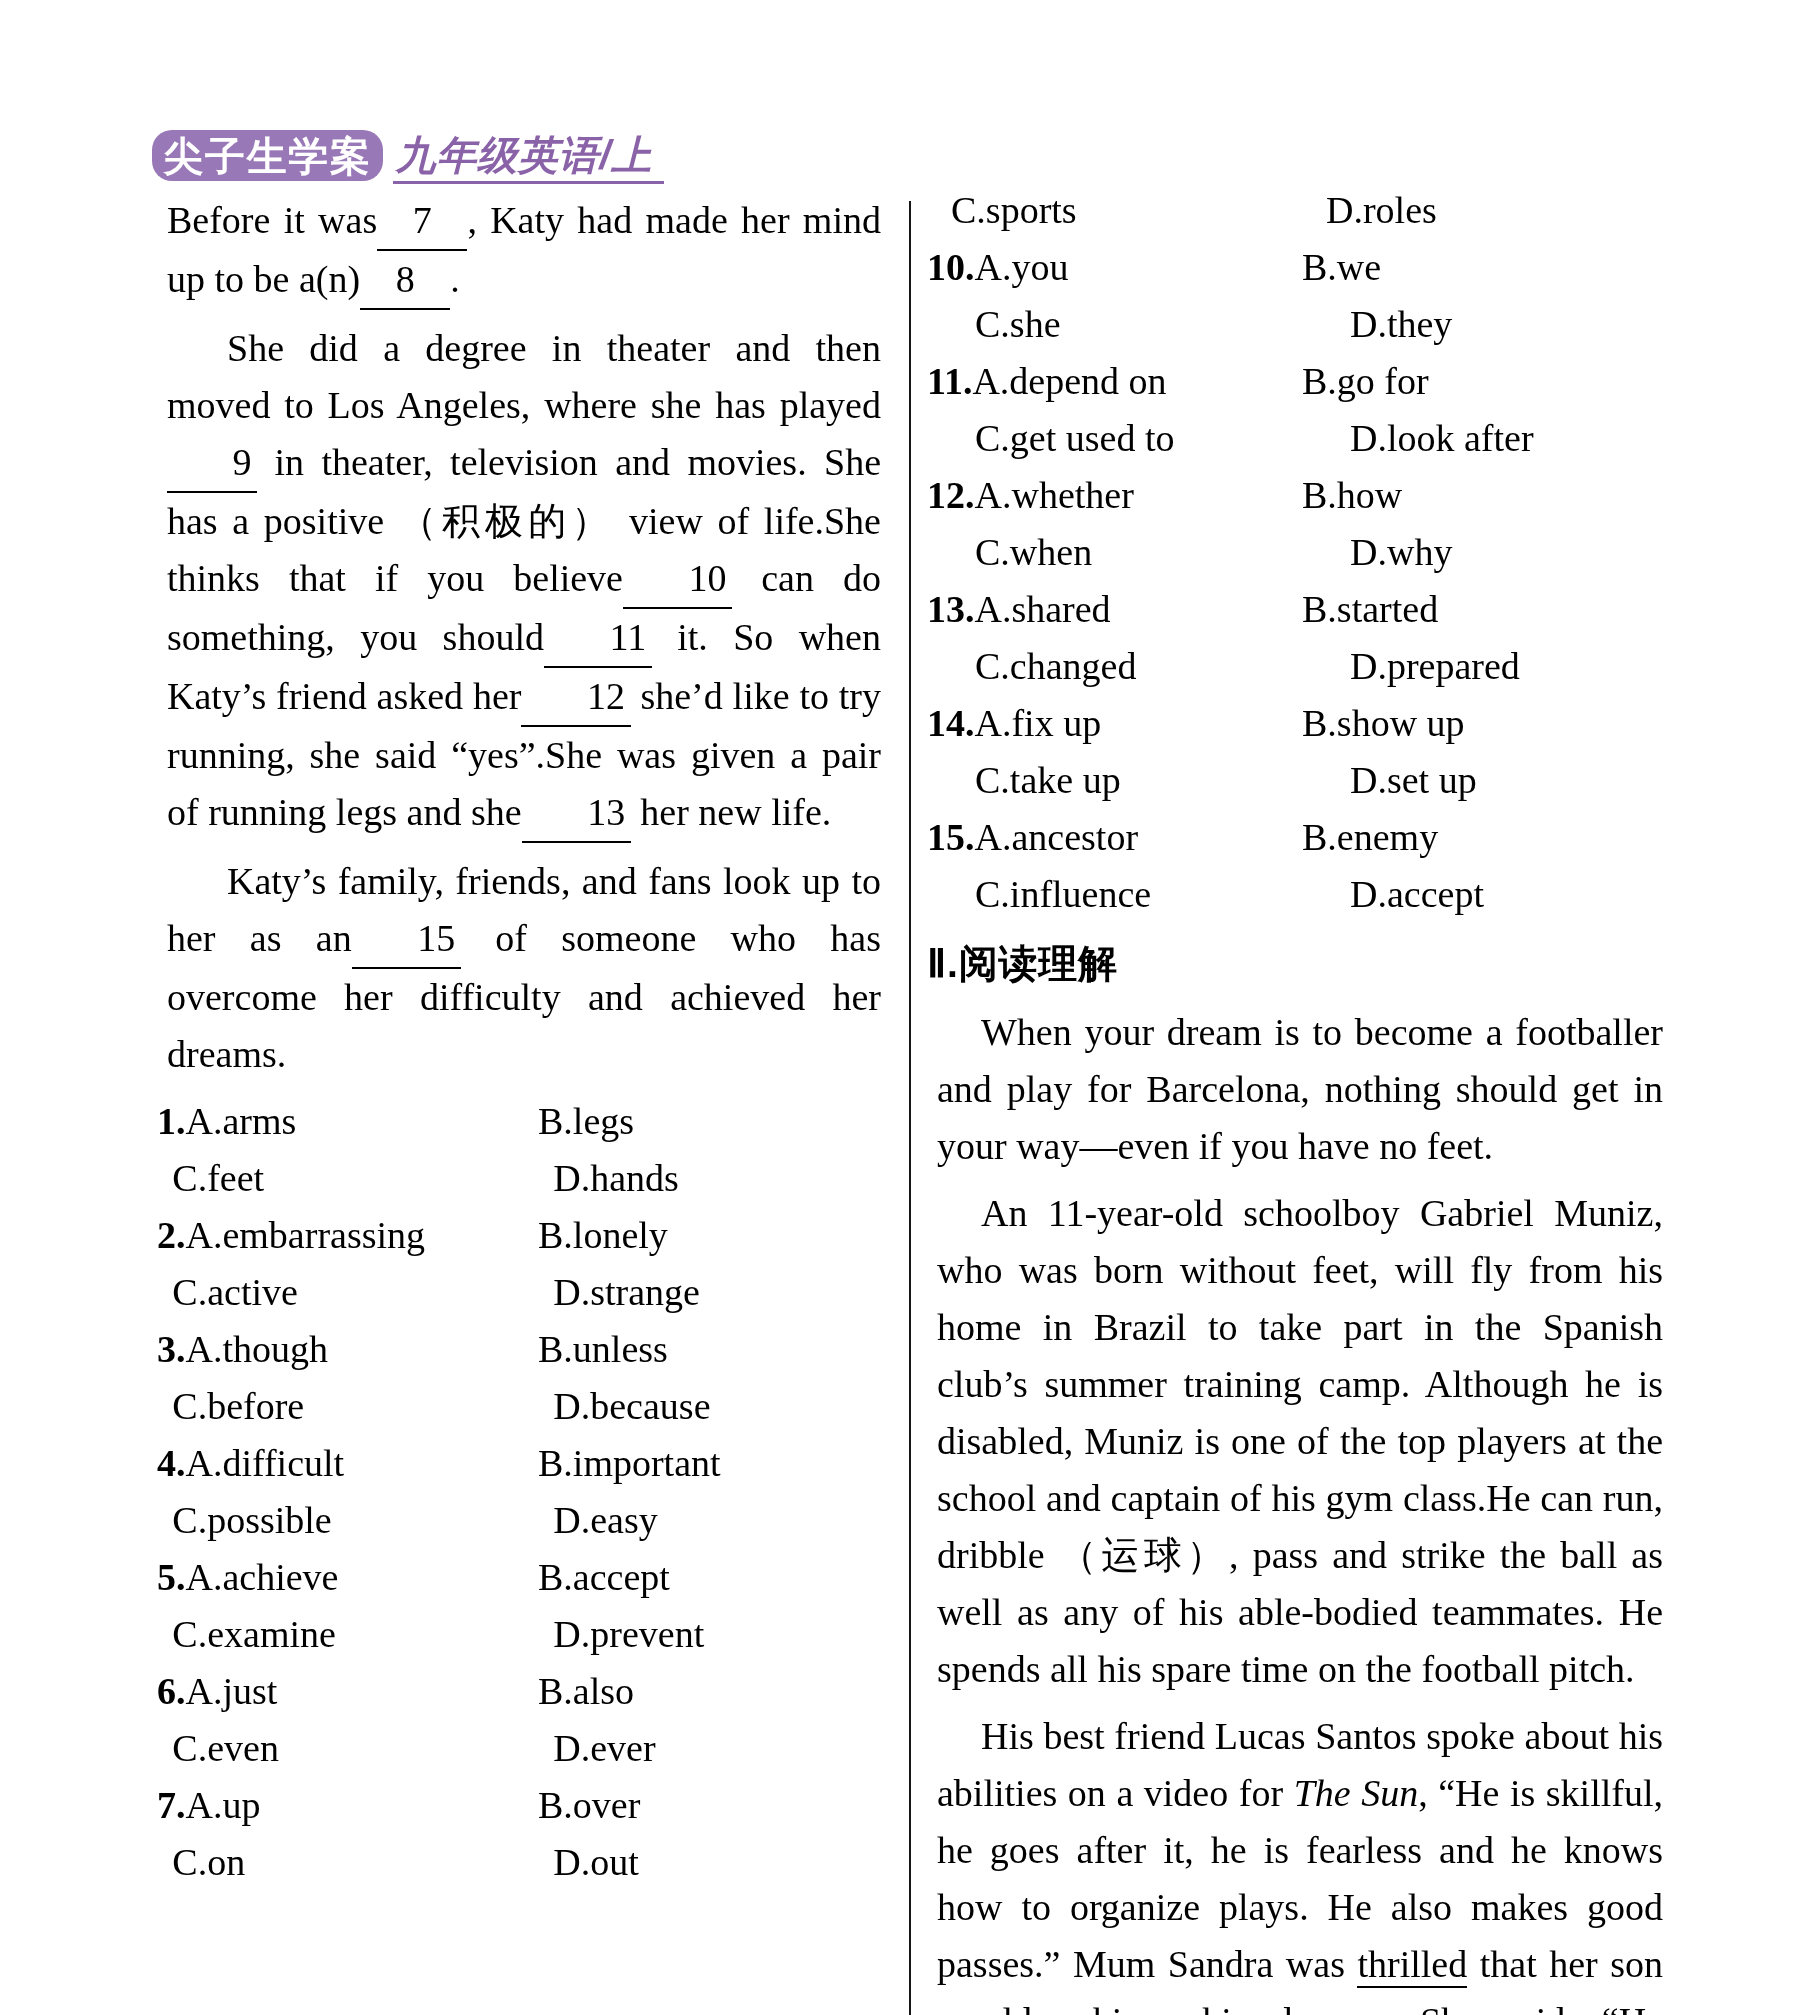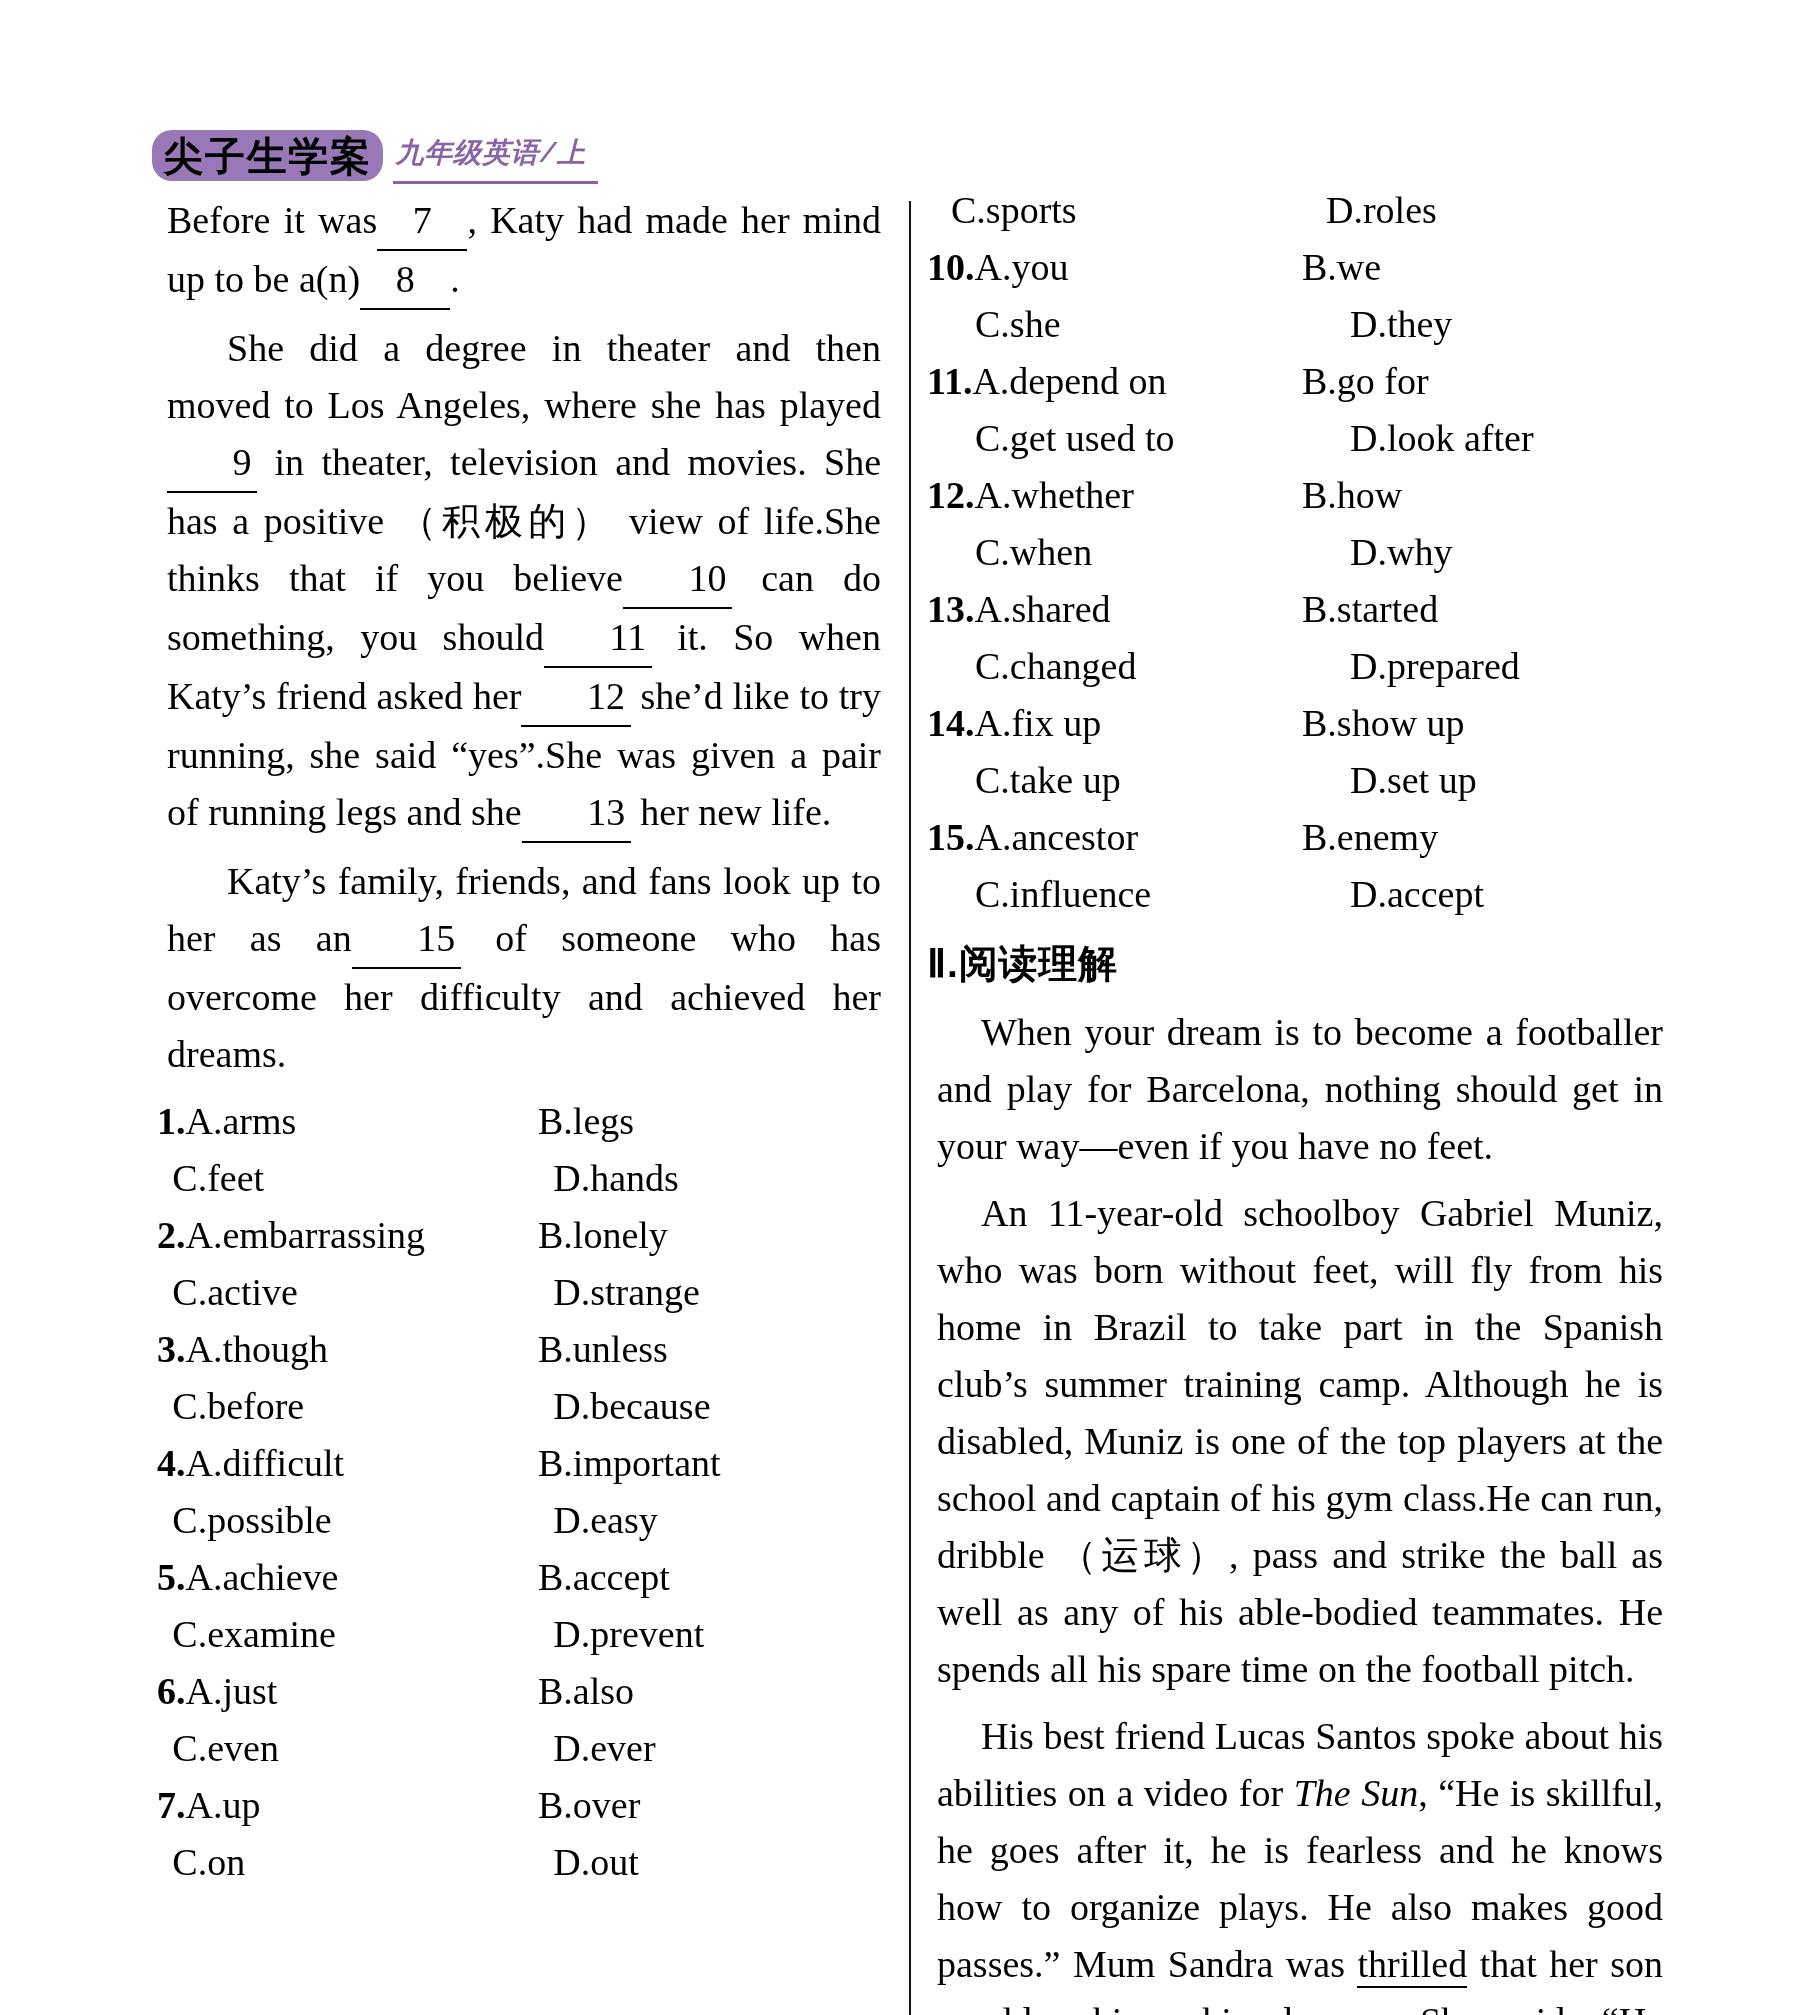--- a/index.html
+++ b/index.html
@@ -19,32 +19,32 @@
   }
   
   .badge{
     position:absolute;left:152px;top:130px;
     width:231px;height:51px;
     background:var(--accent);
     border-radius:20px;
     display:flex;align-items:center;justify-content:center;
   }
   .badge span{
-    color:#000000;
+    color:#ffffff;
     font-family:"Liberation Sans", sans-serif;
     font-weight:bold;
     font-size:40px;
     letter-spacing:1.6px;
     line-height:1;
   }
   .subtitle{
     position:absolute;left:393px;top:133px;
-    font-size:28px;line-height:44px;
+    font-size:40px;line-height:44px;
     color:var(--subtitle);
-    font-family:Liberation Mono, monospace;
+    font-family:Liberation Sans, sans-serif;
     font-style:italic;font-weight:bold;
     padding:0 12px 4px 2.4px;
     border-bottom:3.2px solid var(--subtitle);
     letter-spacing:0.8px;
     white-space:nowrap;
   }
   
   .divider{
     position:absolute;left:909px;top:201px;
     width:2px;height:2114px;

